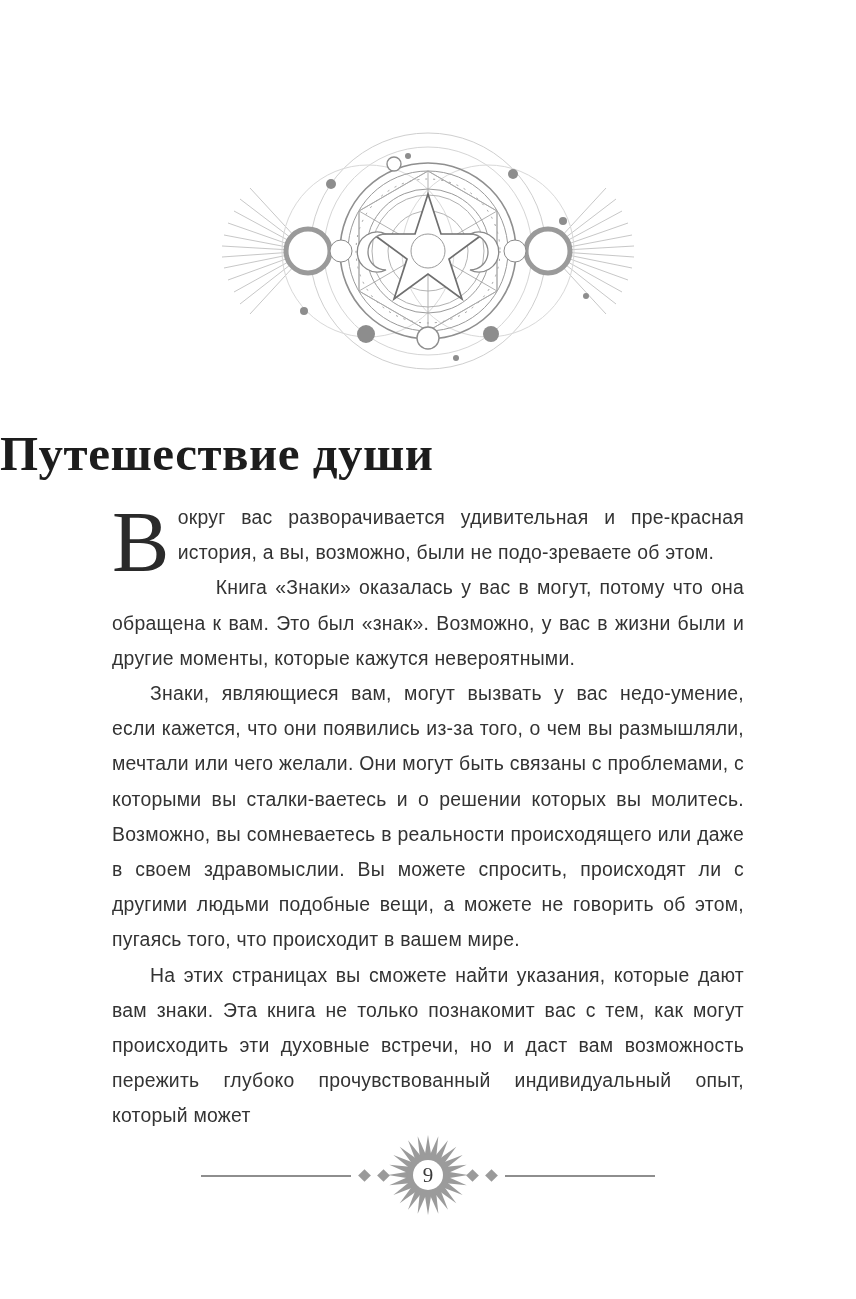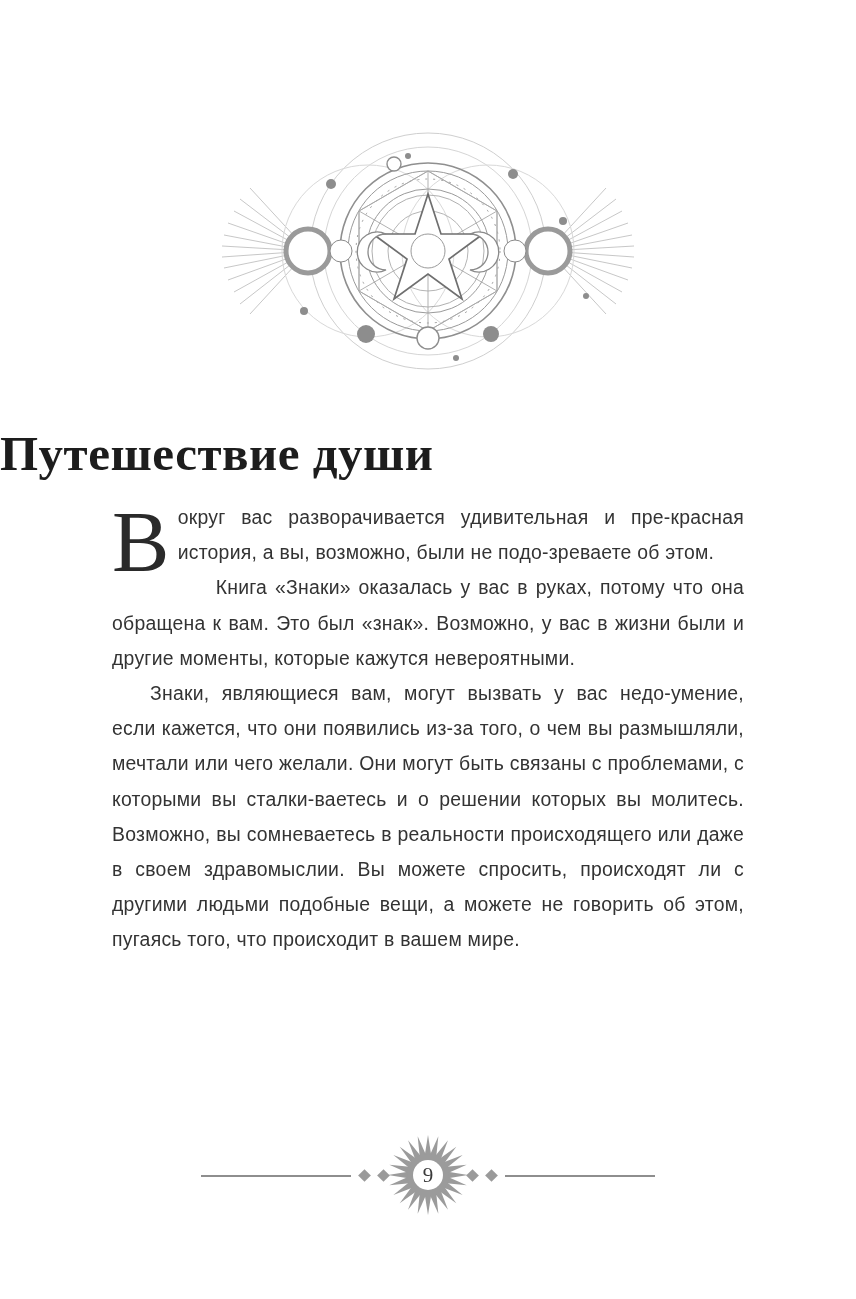--- a/index.html
+++ b/index.html
@@ -233,22 +233,23 @@
           <circle cx="186" cy="38" r="7"></circle>
         </g>
       </g>
     </svg>
   </div>
 
   <h1 class="chapter-title">Путешествие души</h1>
 
   <div class="body-col">
     <p class="para first"><span class="dropcap">В</span><span>округ вас разворачивается удивительная и пре-красная история, а вы, возможно, были не подо-зреваете об этом.</span></p>
-    <p class="para">Книга «Знаки» оказалась у вас в руках, потому что она обращена к вам. Это был «знак». Возможно, у вас в жизни были и другие моменты, которые кажутся невероятными.</p>
+    <p class="para">Книга «Знаки» оказалась у вас в могут, потому что она обращена к вам. Это был «знак». Возможно, у вас в жизни были и другие моменты, которые кажутся невероятными.</p>
     <p class="para">Знаки, являющиеся вам, могут вызвать у вас недо-умение, если кажется, что они появились из-за того, о чем вы размышляли, мечтали или чего желали. Они могут быть связаны с проблемами, с которыми вы сталки-ваетесь и о решении которых вы молитесь. Возможно, вы сомневаетесь в реальности происходящего или даже в своем здравомыслии. Вы можете спросить, происходят ли с другими людьми подобные вещи, а можете не говорить об этом, пугаясь того, что происходит в вашем мире.</p>
+    <p class="para">На этих страницах вы сможете найти указания, которые дают вам знаки. Эта книга не только познакомит вас с тем, как могут происходить эти духовные встречи, но и даст вам возможность пережить глубоко прочувствованный индивидуальный опыт, который может</p>
   </div>
 
   <div class="footer">
     <div class="footer-inner">
       <div class="rule left"></div>
       <div class="dot l1"></div>
       <div class="dot l2"></div>
 
       <div class="sunburst">
         <svg width="86" height="86" viewBox="0 0 86 86">

